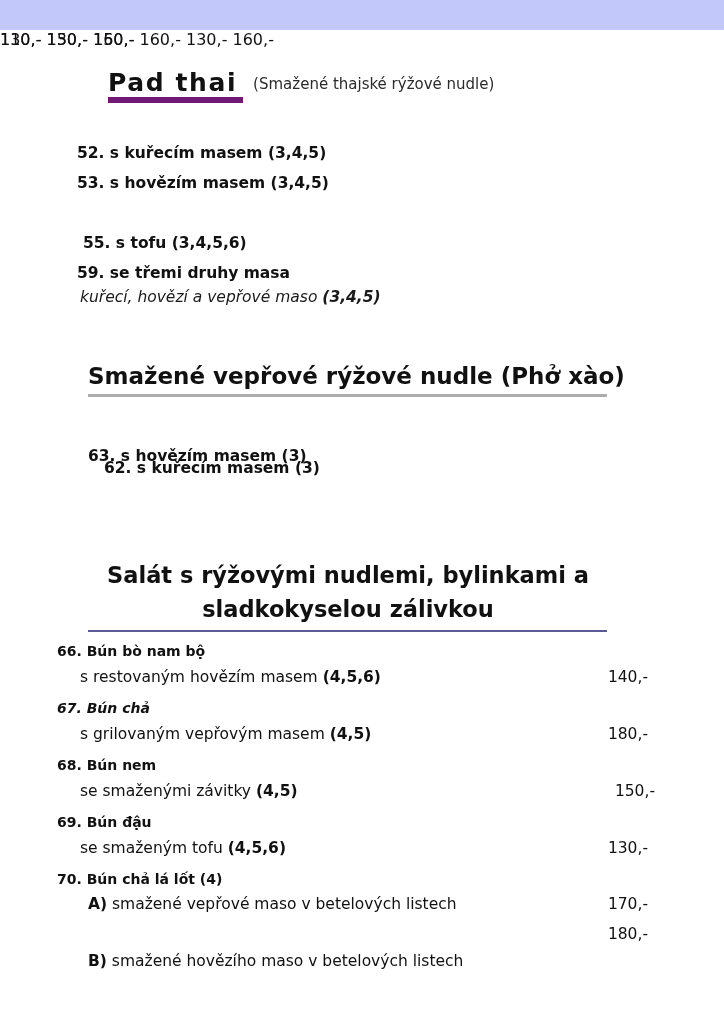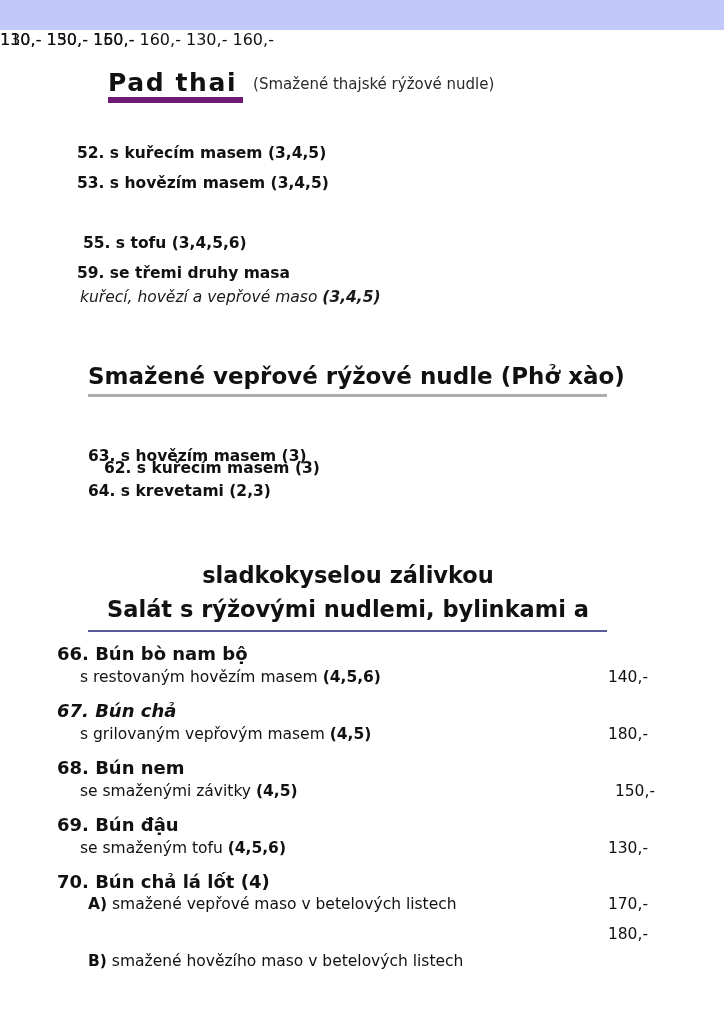--- a/index.html
+++ b/index.html
@@ -122,21 +122,21 @@
     top: 600px;
     width: 519px;
     height: 2px;
     background: #5a5a96;
   }
 
   
   .dish-title {
     position: absolute;
     left: 57px;
-    font-size: 18px;
+    font-size: 14px;
     font-weight: bold;
     white-space: nowrap;
   }
   .dish-desc {
     position: absolute;
     left: 80px;
     font-size: 15.5px;
     font-weight: normal;
     white-space: nowrap;
   }
@@ -201,31 +201,28 @@
     <div class="row" style="left:104px; top:382px;margin-top:47px;">
       <span class="name">62. s kuřecím masem (3)</span>
     </div>
     <span class="price" style="left:510px; top:382px; width:100px;">130,-</span>
 
     <div class="row" style="left:88px; top:417px;">
       <span class="name">63. s hovězím masem (3)</span>
     </div>
     <span class="price" style="left:510px; top:417px; width:100px;">150,-</span>
 
-    <div class="row" style="left:88px; top:452px;">
-      <span class="name">64. s krevetami (2,3)</span>
-    </div>
     <span class="price" style="left:510px; top:452px; width:100px;">160,-</span>
   </div>
 
   <div class="section">
 
     <div class="sec3-head">
+      <div class="sec3-title">Salát s rýžovými nudlemi, bylinkami a</div>
       <div class="sec3-title">sladkokyselou zálivkou</div>
-      <div class="sec3-title">Salát s rýžovými nudlemi, bylinkami a</div>
     </div>
     <div class="rule-purple"></div>
 
     <div class="dish-title" style="top:613px;">66. Bún bò nam bộ</div>
     <div class="dish-desc" style="top:638px;">
       <span>s restovaným hovězím masem </span><b>(4,5,6)</b>
     </div>
     <span class="dish-price" style="left:548px; top:638px; width:100px;">140,-</span>
 
     <div class="dish-title" style="top:670px;font-style:italic;">67. Bún chả</div>

